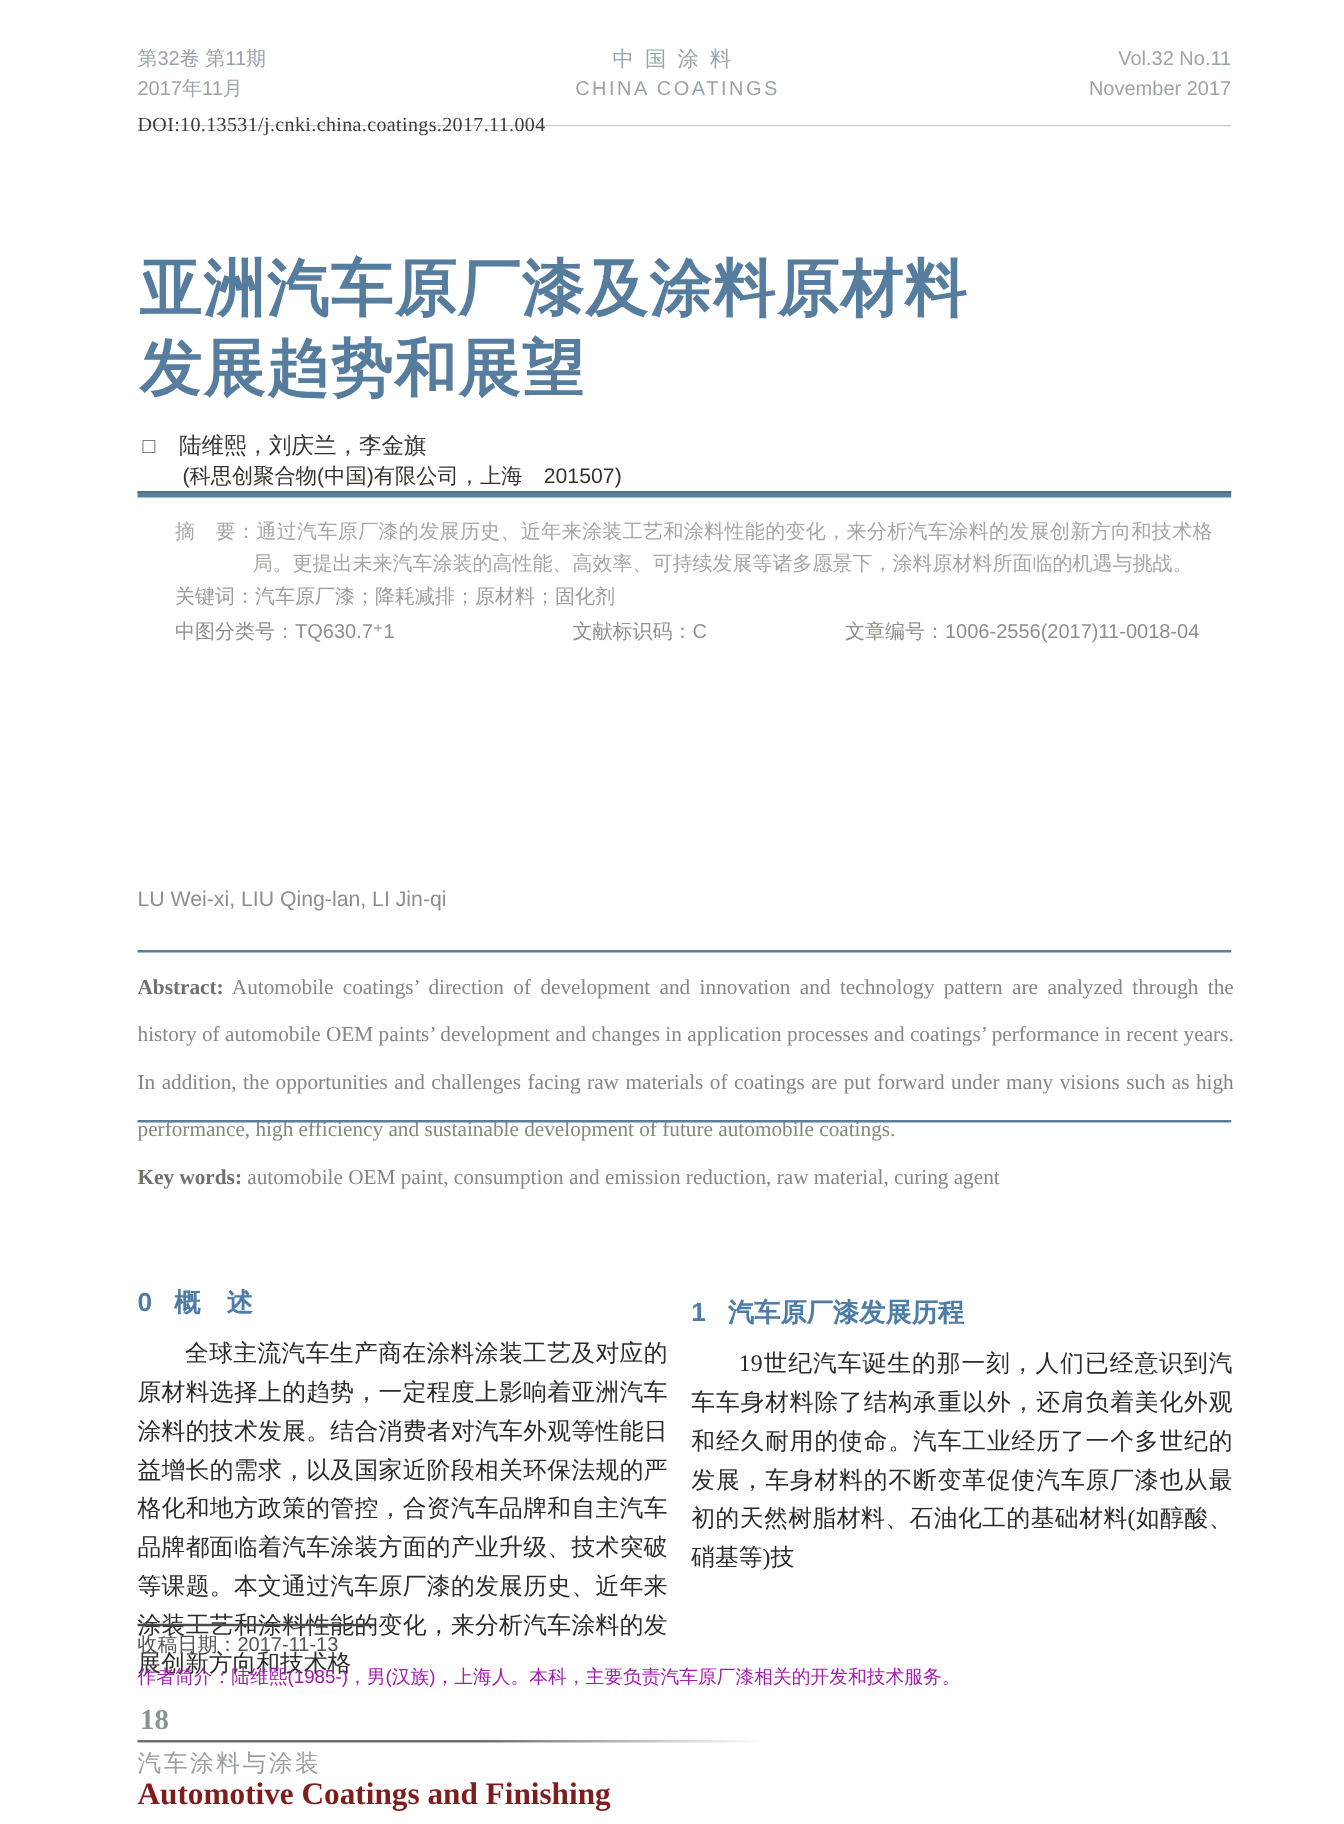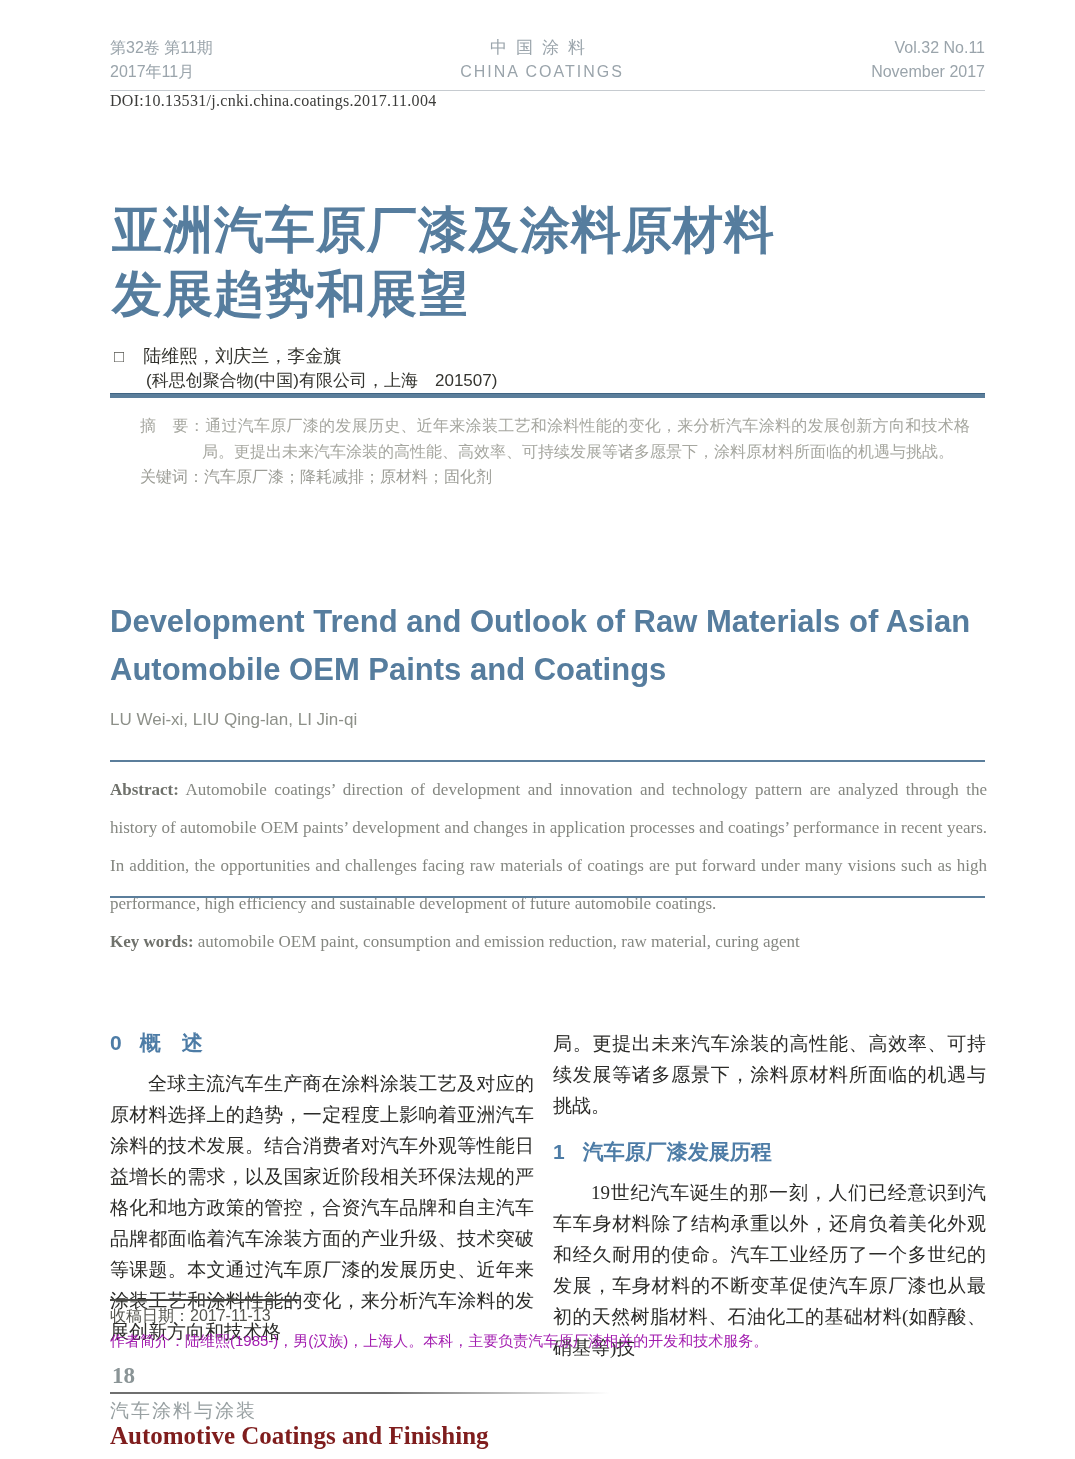--- a/index.html
+++ b/index.html
@@ -11,21 +11,21 @@
     color:#2b2b28;
   }
   .sans  { font-family:"Liberation Sans","DejaVu Sans",sans-serif; }
   .serif { font-family:"Liberation Serif","DejaVu Serif",serif; }
 
   
   .header {
     position:absolute; left:110px; top:36px; width:875px;
     display:flex; justify-content:space-between;
     color:#9aa4ab; font-size:16px; line-height:24px;
-    border-bottom:1px solid #c6cbd0; padding-bottom:6px;
+    border-bottom:1px solid #c6cbd0; padding-bottom:16px;
   }
   .h-left  { text-align:left; }
   .h-center{ text-align:center; }
   .h-right { text-align:right; }
   .jname   { letter-spacing:9px; font-size:17px; }
   .jname-en{ letter-spacing:2px; }
   .doi {
     position:absolute; left:110px; top:92px;
     font-size:16px; color:#3c3c3a; letter-spacing:0.3px;
   }
@@ -167,45 +167,43 @@
   <div class="affil-cn sans">(科思创聚合物(中国)有限公司，上海　201507)</div>
 
   <div class="rule-thick"></div>
 
   <div class="abs-cn sans">
     <span>摘　要：</span><span>通过汽车原厂漆的发展历史、近年来涂装工艺和涂料性能的变化，来分析汽车涂料的发展创新方向和技术格局。更提出未来汽车涂装的高性能、高效率、可持续发展等诸多愿景下，涂料原材料所面临的机遇与挑战。</span>
   </div>
   <div class="kw-cn sans">
     <span>关键词：</span><span>汽车原厂漆；降耗减排；原材料；固化剂</span>
   </div>
-
-  <h2 class="title-en">
-    <span>Development Trend and Outlook of Raw Materials of Asian</span><br>
-    <span>Automobile OEM Paints and Coatings</span>
-  </h2>
+  <div class="meta-row sans">
+    <span class="seg1"><span>中图分类号：</span><span>TQ630.7⁺1</span></span><span class="seg2"><span>文献标识码：</span><span>C</span></span><span class="seg3"><span>文章编号：</span><span>1006-2556(2017)11-0018-04</span></span>
+  </div>
+
   <div class="authors-en">LU Wei-xi, LIU Qing-lan, LI Jin-qi</div>
 
   <div class="rule-thin-top"></div>
 
   <div class="abs-en">
     <b>Abstract:</b><span> Automobile coatings’ direction of development and innovation and technology pattern are analyzed through the history of automobile OEM paints’ development and changes in application processes and coatings’ performance in recent years. In addition, the opportunities and challenges facing raw materials of coatings are put forward under many visions such as high performance, high efficiency and sustainable development of future automobile coatings.</span><br>
     <b>Key words:</b><span> automobile OEM paint, consumption and emission reduction, raw material, curing agent</span>
   </div>
 
   <div class="rule-thin-bot"></div>
 
   <div class="col col-left">
     <div class="sec-head">
       <span class="sec-no">0</span><span>概　述</span>
     </div>
     <p class="para-indent">全球主流汽车生产商在涂料涂装工艺及对应的原材料选择上的趋势，一定程度上影响着亚洲汽车涂料的技术发展。结合消费者对汽车外观等性能日益增长的需求，以及国家近阶段相关环保法规的严格化和地方政策的管控，合资汽车品牌和自主汽车品牌都面临着汽车涂装方面的产业升级、技术突破等课题。本文通过汽车原厂漆的发展历史、近年来涂装工艺和涂料性能的变化，来分析汽车涂料的发展创新方向和技术格</p>
   </div>
 
   <div class="col col-right">
-    <p class="cont">局。更提出未来汽车涂装的高性能、高效率、可持续发展等诸多愿景下，涂料原材料所面临的机遇与挑战。</p>
     <div class="sec-head">
       <span class="sec-no">1</span><span>汽车原厂漆发展历程</span>
     </div>
     <p class="para-indent">19世纪汽车诞生的那一刻，人们已经意识到汽车车身材料除了结构承重以外，还肩负着美化外观和经久耐用的使命。汽车工业经历了一个多世纪的发展，车身材料的不断变革促使汽车原厂漆也从最初的天然树脂材料、石油化工的基础材料(如醇酸、硝基等)技</p>
   </div>
 
   <div class="foot-rule"></div>
   <div class="received sans">
     <span>收稿日期：</span><span>2017-11-13</span>
   </div>

